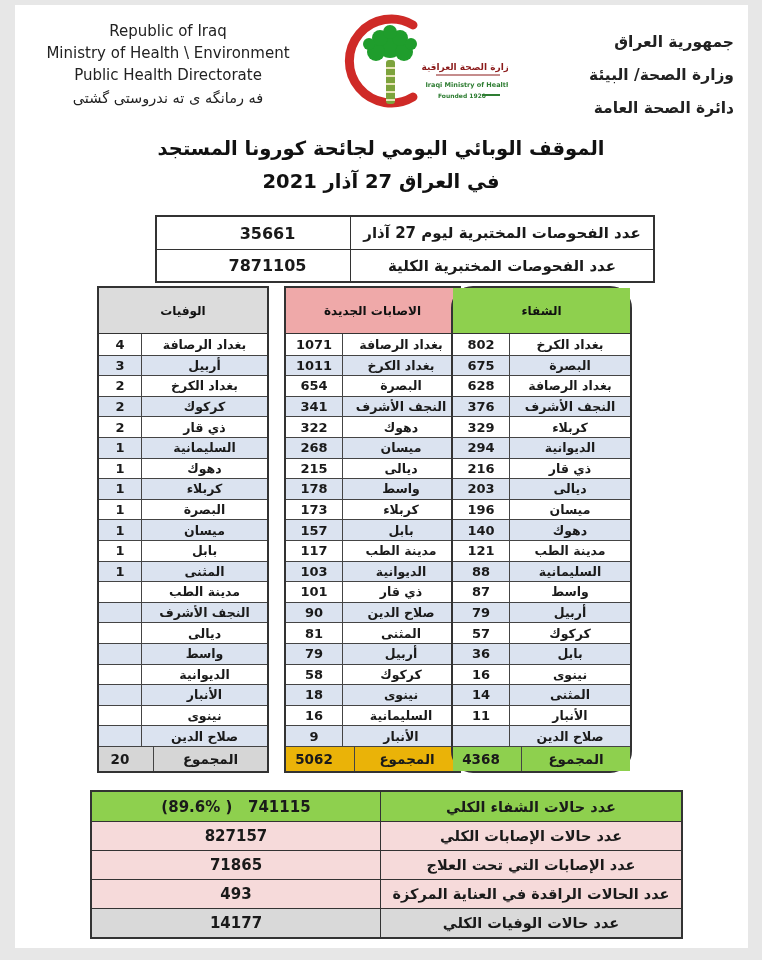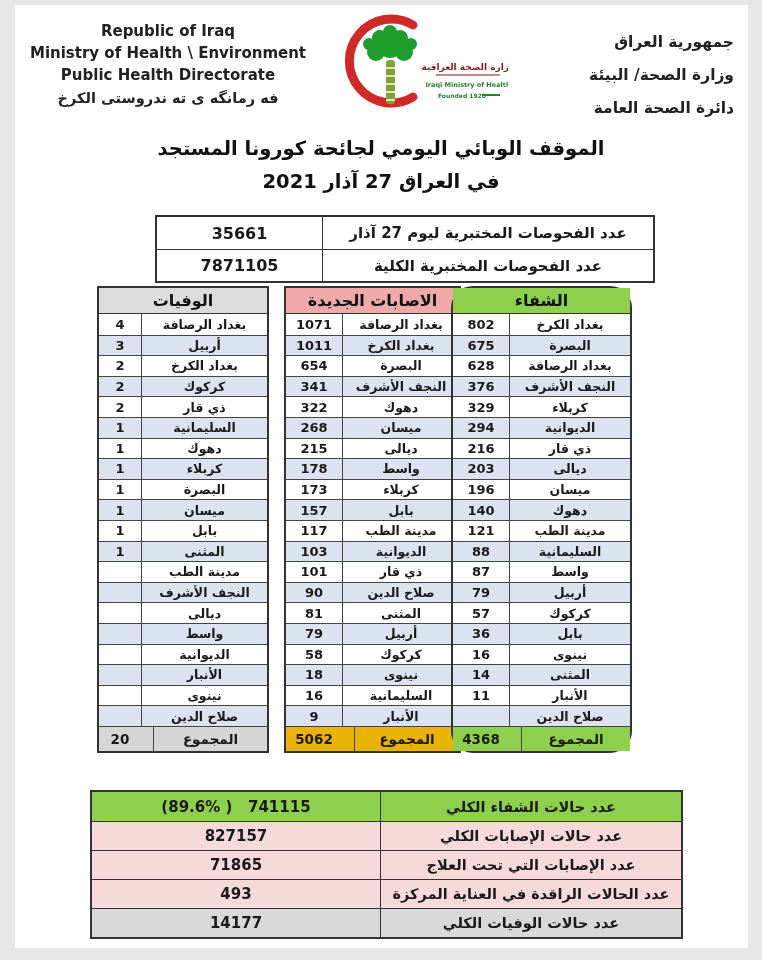--- a/index.html
+++ b/index.html
@@ -15,21 +15,21 @@
   .edge-left   { left: 0; top: 0; width: 15px; height: 960px; }
   .edge-right  { right: 0; top: 0; width: 14px; height: 960px; }
   .edge-top    { left: 0; top: 0; width: 762px; height: 5px; }
   .edge-bottom { left: 0; bottom: 0; width: 762px; height: 12px; }
 
   .page { position: absolute; inset: 0; }
 
   
   .hdr-en {
     position: absolute; left: 28px; top: 20px; width: 280px;
-    text-align: center; font-weight: 700; font-size: 15px; line-height: 22px;
+    text-align: center; font-weight: 400; font-size: 15px; line-height: 22px;
     color: #222;
   }
   .hdr-en .ku { direction: rtl; font-size: 14.5px; margin-top: 1px; }
   .hdr-ar {
     position: absolute; right: 28px; top: 26px; width: 200px;
     direction: rtl; text-align: right; font-weight: 700; font-size: 15.5px;
     line-height: 33px; color: #222;
   }
   .logo { position: absolute; left: 336px; top: 8px; }
 
@@ -38,42 +38,42 @@
     position: absolute; left: 0; right: 0; top: 132px;
     text-align: center; direction: rtl;
     font-weight: 700; font-size: 19.5px; line-height: 33px; color: #111;
   }
 
   
   .tests {
     position: absolute; left: 155px; top: 215px; width: 500px;
     border: 2px solid #333; background: #fff;
   }
-  .tests-row { display: flex; height: 32px; }
+  .tests-row { display: flex; height: 32px; padding-left: 28px; }
   .tests-row + .tests-row { border-top: 1.5px solid #333; }
   .tests-v {
     width: 165px; display: flex; align-items: center; justify-content: center;
     font-weight: 700; font-size: 16px;
   }
   .tests-l {
     flex: 1; border-left: 1.5px solid #333; direction: rtl;
     display: flex; align-items: center; justify-content: center;
     font-weight: 700; font-size: 15px;
   }
 
   
   .stat-table {
     position: absolute; top: 286px; border: 2px solid #333; background: #fff;
   }
   .t-deaths { left: 97px;  width: 172px; }
   .t-new    { left: 284px; width: 177px; }
   .t-rec    { left: 451px; width: 181px; border-radius: 22px; }
   .st-h {
-    height: 26px; display: flex; align-items: center; justify-content: center;
-    font-weight: 700; font-size: 16px; direction: rtl;
+    height: 46px; display: flex; align-items: center; justify-content: center;
+    font-weight: 700; font-size: 12px; direction: rtl;
     border-bottom: 1.5px solid #333; color: #111;
   }
   .st-r { display: flex; height: 20.6px; }
   .st-r + .st-r { border-top: 1px solid #444; }
   .st-r.alt { background: #dbe3f0; }
   .st-r.total { height: 25px; gap: 12px; }
   .st-v {
     display: flex; align-items: center; justify-content: center;
     font-weight: 700; font-size: 13px;
   }
@@ -111,21 +111,21 @@
 
   <div class="edge edge-left"></div>
   <div class="edge edge-right"></div>
   <div class="edge edge-top"></div>
   <div class="edge edge-bottom"></div>
 
   <div class="hdr-en">
     <div>Republic of Iraq</div>
     <div>Ministry of Health \ Environment</div>
     <div>Public Health Directorate</div>
-    <div class="ku">فه رمانگه ی ته ندروستی الكرخ</div>
+    <div class="ku">فه رمانگه ی ته ندروستی گشتی</div>
   </div>
 
   <div class="logo">
     <svg width="172" height="106" viewBox="0 0 172 106">
       <path d="M77,17 A42,42 0 1 0 77,89" fill="none" stroke="#cf2a27" stroke-width="9" stroke-linecap="round"></path>
       <g>
         <rect x="50" y="52" width="9" height="44" rx="3" fill="#7da33c"></rect>
         <path d="M50 60 h9 M50 68 h9 M50 76 h9 M50 84 h9 M50 92 h9" stroke="#e9e4b8" stroke-width="2"></path>
         <circle cx="54" cy="38" r="12" fill="#1f9d2c"></circle>
         <circle cx="40" cy="44" r="9" fill="#1f9d2c"></circle>

